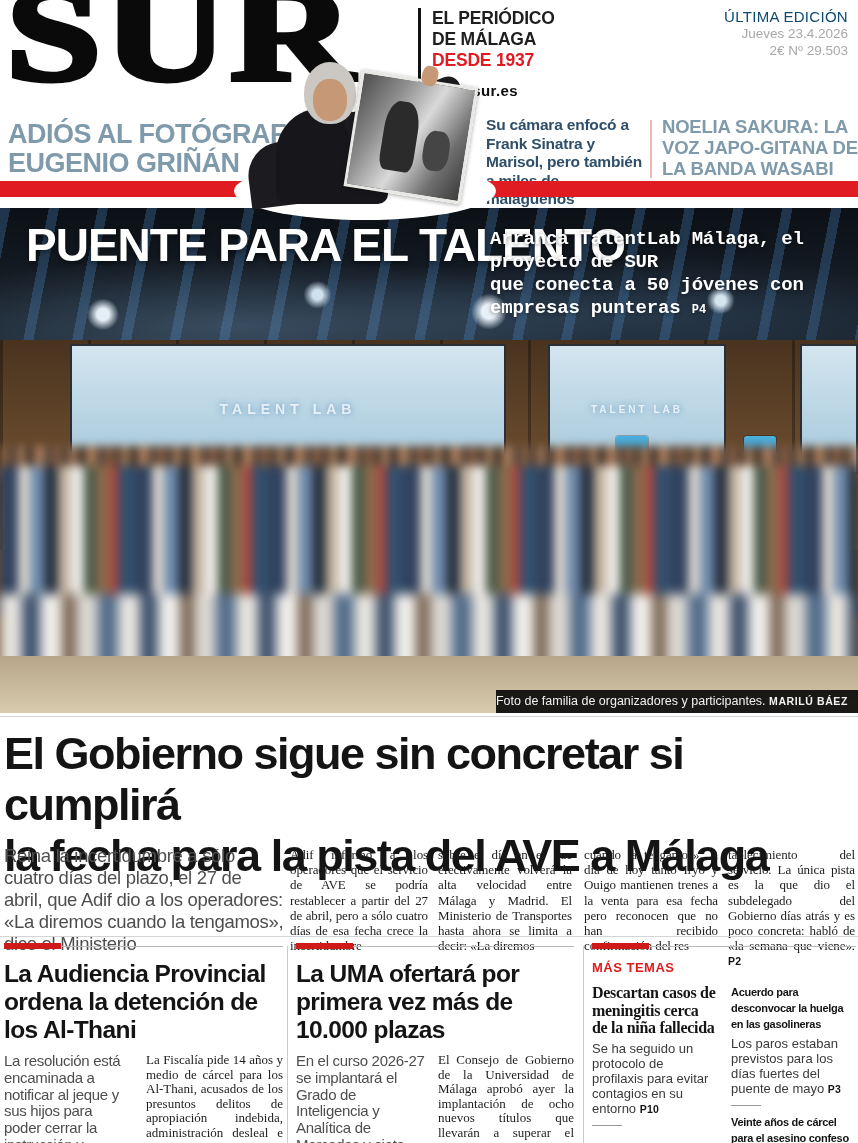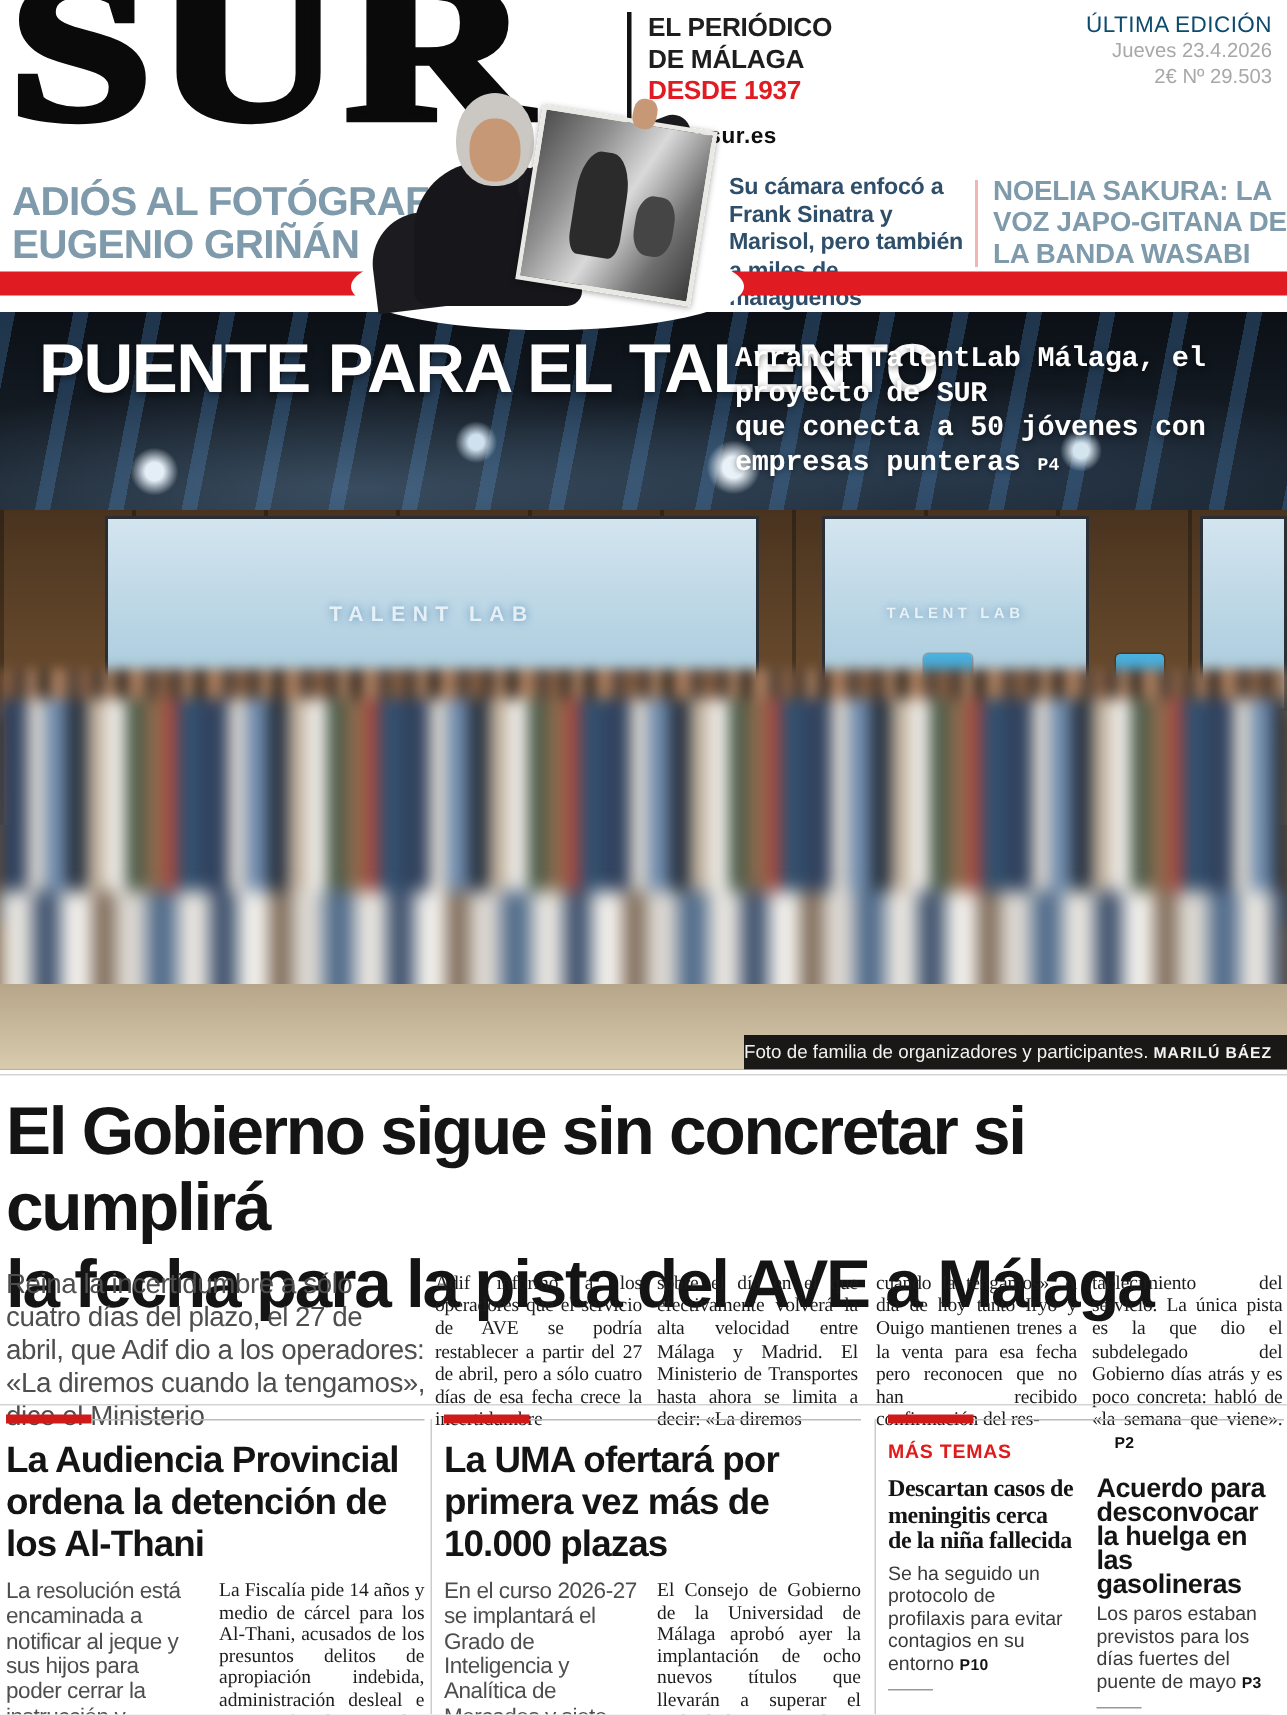--- a/index.html
+++ b/index.html
@@ -91,21 +91,21 @@
   .ph-sub { position:absolute; left:490px; top:20px; width:362px; font-size:19px; line-height:23px; font-weight:800; letter-spacing:-0.2px; color:#fff; text-shadow:0 1px 4px rgba(0,0,0,.5);font-family:Liberation Mono, monospace; }
   .ph-sub .pref { color:#fff; font-size:12px; }
   .ph-caption { position:absolute; right:0; top:482px; height:23px; background:rgba(10,10,10,.92); color:#f2f2f2; padding:4px 10px 0 0; font-size:12.5px; }
   .ph-caption .credit { font-size:10.5px; font-weight:800; letter-spacing:.6px; }
   .hairline { background:#d4d4d4; height:1px; }
 
   
   .main-h1 { left:4px; top:728px; font-size:45px; line-height:51px; font-weight:800; letter-spacing:-1.5px; color:#141414; }
   .deck { left:4px; top:845px; width:280px; font-size:18.5px; line-height:22px; letter-spacing:-0.3px; color:#4e4e4e; }
   .scol { top:847px; font-family:"Liberation Serif", serif; font-size:13px; line-height:15.2px; text-align:justify; color:#1c1c1c; letter-spacing:-0.1px; }
-  .scol .pref { font-family:"Liberation Sans", sans-serif; font-size:10.5px; color:#111;margin-left:15px; }
+  .scol .pref { font-family:"Liberation Sans", sans-serif; font-size:10.5px; color:#111; }
   .scol.c1 { left:290px; width:138px; }
   .scol.c2 { left:438px; width:134px; }
   .scol.c3 { left:584px; width:134px; }
   .scol.c4 { left:728px; width:127px; }
 
   
   .sec { top:946px; }
   .sec-rule { position:relative; border-top:1px solid #bbb; height:6px; }
   .sec-rule::before { content:""; position:absolute; left:0; top:-4px; width:57px; height:6px; background:#cf1a1a; }
   .story-a { left:4px; width:279px; }
@@ -113,21 +113,21 @@
   .mas { left:592px; width:264px; }
   .vdiv { top:946px; width:1px; height:197px; background:#ccc; }
   .vdiv.v1 { left:287px; } .vdiv.v2 { left:583px; }
   .sec h3 { margin-top:8px; font-size:24.5px; line-height:28px; font-weight:800; letter-spacing:-0.6px; color:#141414; }
   .two-col { display:flex; gap:13px; margin-top:9px; }
   .two-col .sdeck { width:129px; font-size:15px; line-height:16.8px; letter-spacing:-0.3px; color:#4e4e4e; }
   .two-col .sbody { flex:1; font-family:"Liberation Serif", serif; font-size:13px; line-height:14.6px; text-align:justify; color:#1c1c1c; }
   .mas-label { margin-top:8px; font-size:13px; font-weight:800; letter-spacing:.5px; color:#e01b1b; }
   .mas-cols { display:flex; gap:14px; margin-top:9px; }
   .mas-col { width:125px; }
-  .mas-item h4 { font-size:18px; line-height:16px; font-weight:800; letter-spacing:-0.3px; color:#141414; }
+  .mas-item h4 { font-size:11px; line-height:16px; font-weight:800; letter-spacing:-0.3px; color:#141414; }
   .mas-item.big h4 { font-size:16px; line-height:17.5px;font-family:Liberation Serif, serif; }
   .mas-item p { margin-top:4px; font-size:13px; line-height:15px; color:#3a3a3a; }
   .mas-item .pref { color:#141414; font-size:10.5px; }
   .mas-div { width:30px; border-top:1px solid #999; margin:8px 0; }
 
   
   .watermark { left:644px; top:1076px; width:214px; text-align:center; z-index:30;
     font-weight:800; color:rgba(85,85,85,.55); letter-spacing:-0.5px; }
   .watermark .w1 { font-size:24px; line-height:26px; }
   .watermark .w2 { font-size:29px; line-height:32px; }

